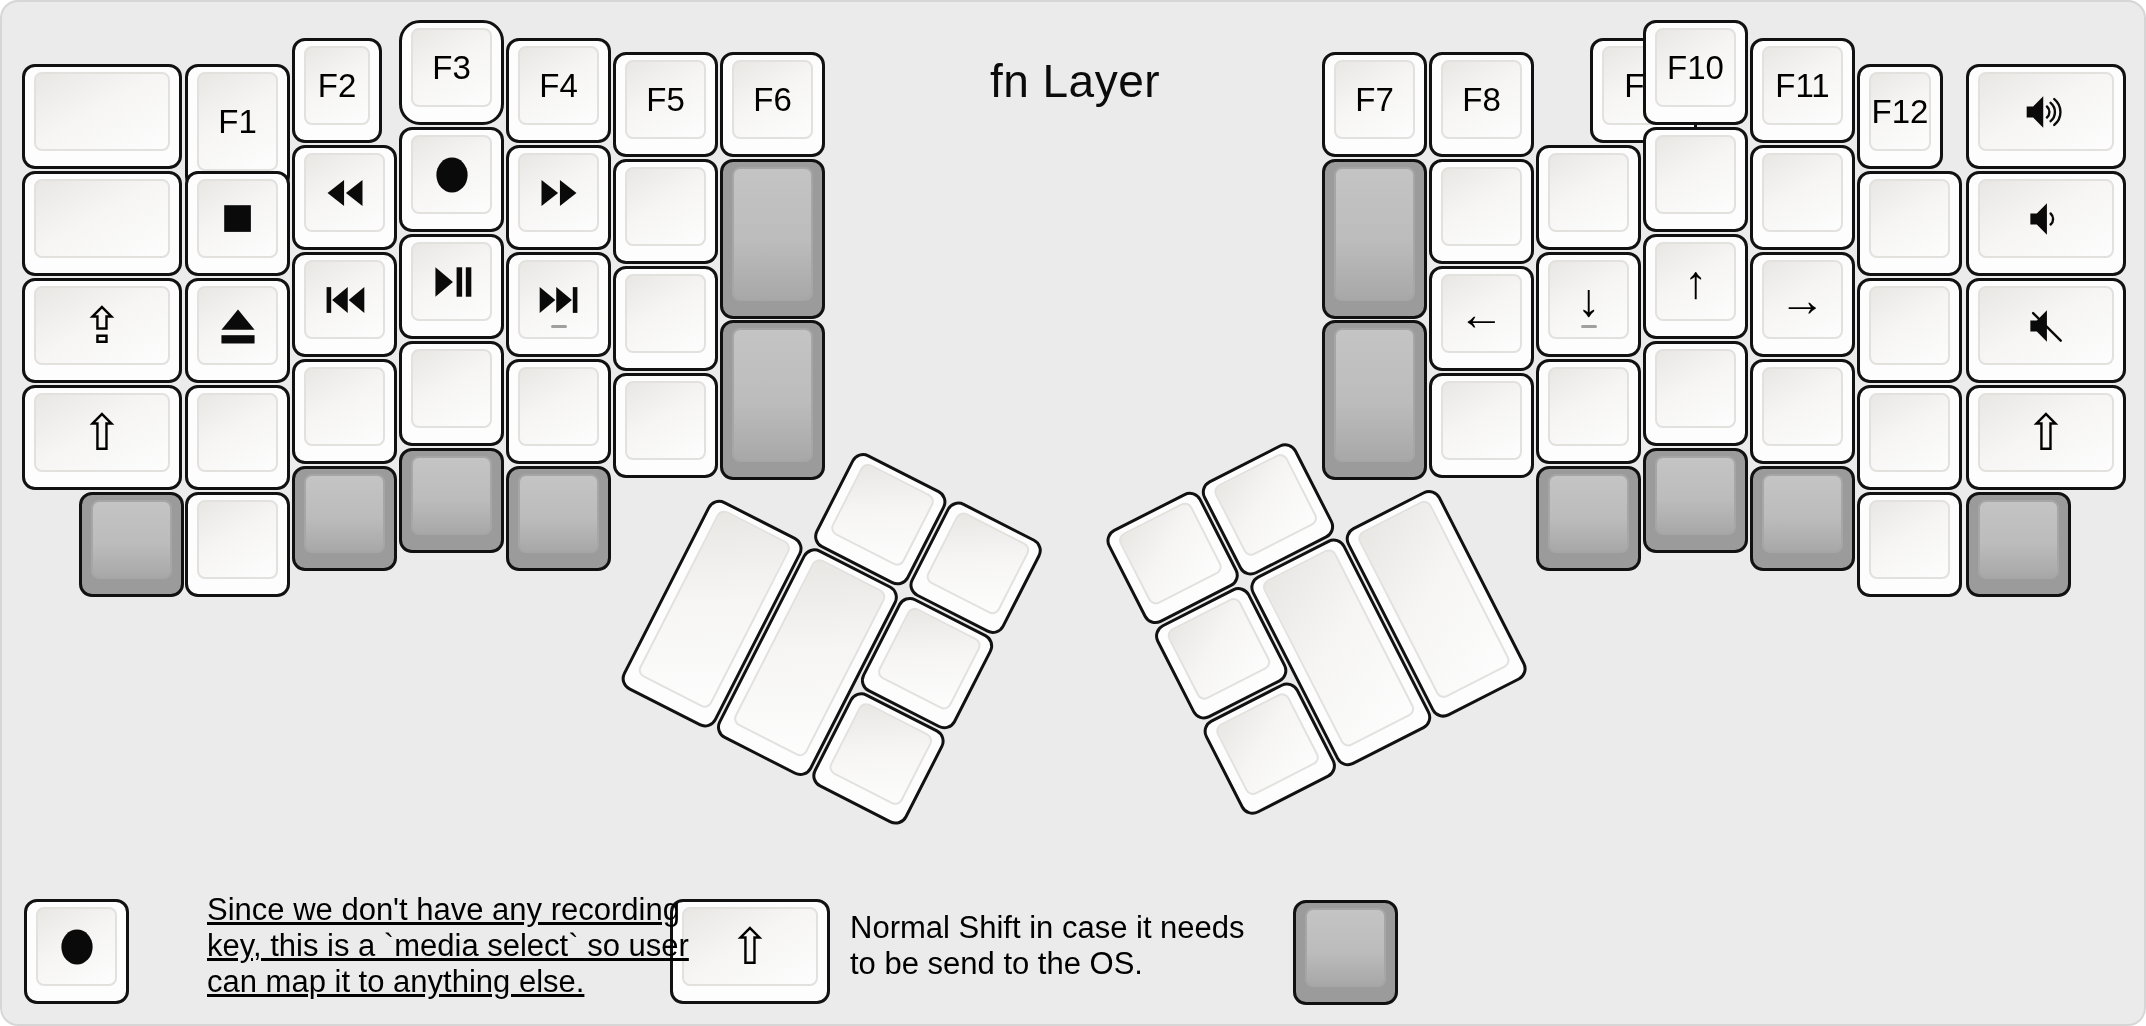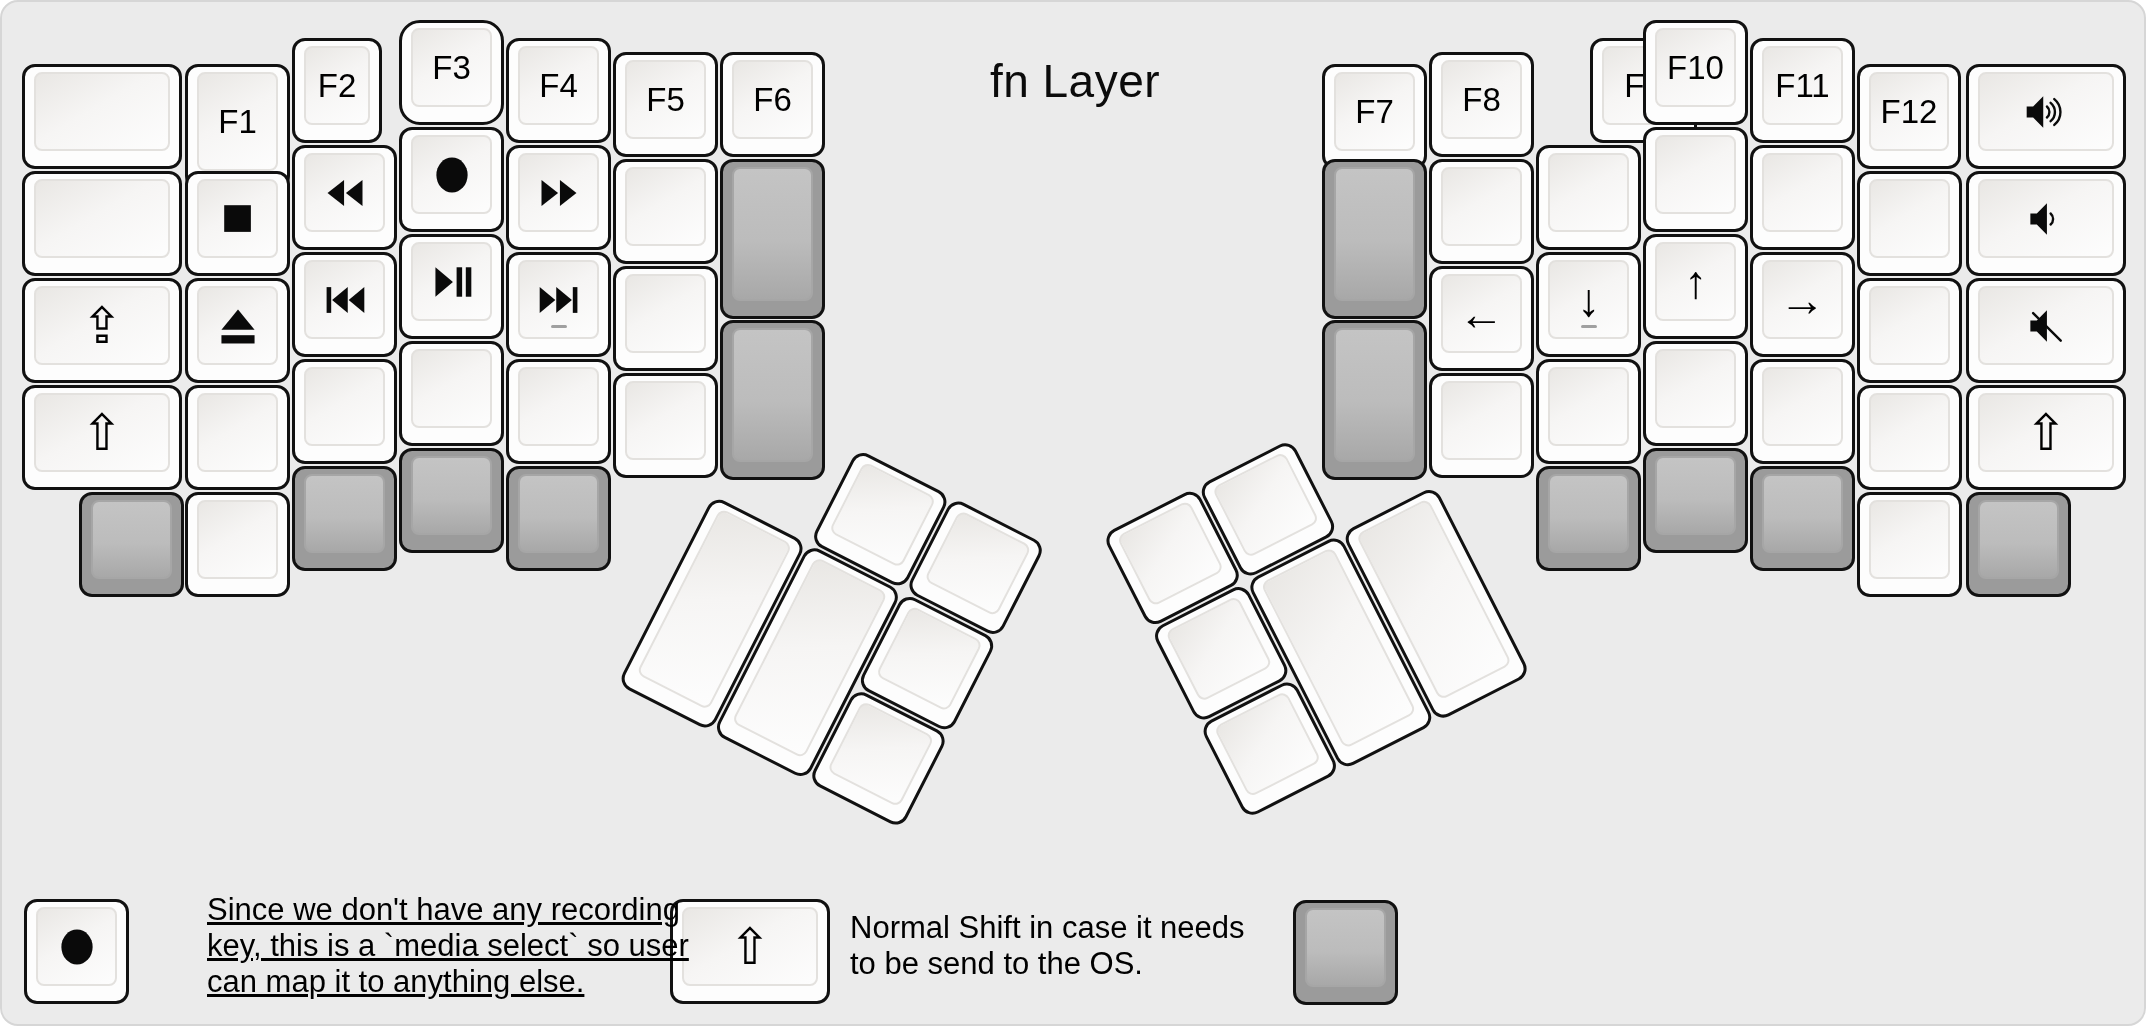--- a/index.html
+++ b/index.html
@@ -204,21 +204,21 @@
           <div class="cap">
             <span class="lbl">F6</span>
           </div>
         </div>
         <div class="key gray" style="left: 718px; top: 157px; width: 105px; height: 160px;">
           <div class="cap"></div>
         </div>
         <div class="key gray" style="left: 718px; top: 318px; width: 105px; height: 160px;">
           <div class="cap"></div>
         </div>
-        <div class="key" style="left: 1320px; top: 62px; width: 105px; height: 105px; text-decoration: underline;">
+        <div class="key" style="left: 1320px; top: 50px; width: 105px; height: 105px; text-decoration: underline;">
           <div class="cap">
             <span class="lbl">F7</span>
           </div>
         </div>
         <div class="key gray" style="left: 1320px; top: 157px; width: 105px; height: 160px;">
           <div class="cap"></div>
         </div>
         <div class="key gray" style="left: 1320px; top: 318px; width: 105px; height: 160px;">
           <div class="cap"></div>
         </div>
@@ -289,21 +289,21 @@
           <div class="cap">
             <span class="lbl arrow">→</span>
           </div>
         </div>
         <div class="key" style="left: 1748px; top: 357px; width: 105px; height: 105px;">
           <div class="cap"></div>
         </div>
         <div class="key gray" style="left: 1748px; top: 464px; width: 105px; height: 105px;">
           <div class="cap"></div>
         </div>
-        <div class="key" style="left: 1855px; top: 62px; width: 104px; height: 105px;">
+        <div class="key" style="left: 1855px; top: 62px; width: 86px; height: 105px;">
           <div class="cap">
             <span class="lbl">F12</span>
           </div>
         </div>
         <div class="key" style="left: 1855px; top: 169px; width: 105px; height: 105px;">
           <div class="cap"></div>
         </div>
         <div class="key" style="left: 1855px; top: 276px; width: 105px; height: 105px;">
           <div class="cap"></div>
         </div>

